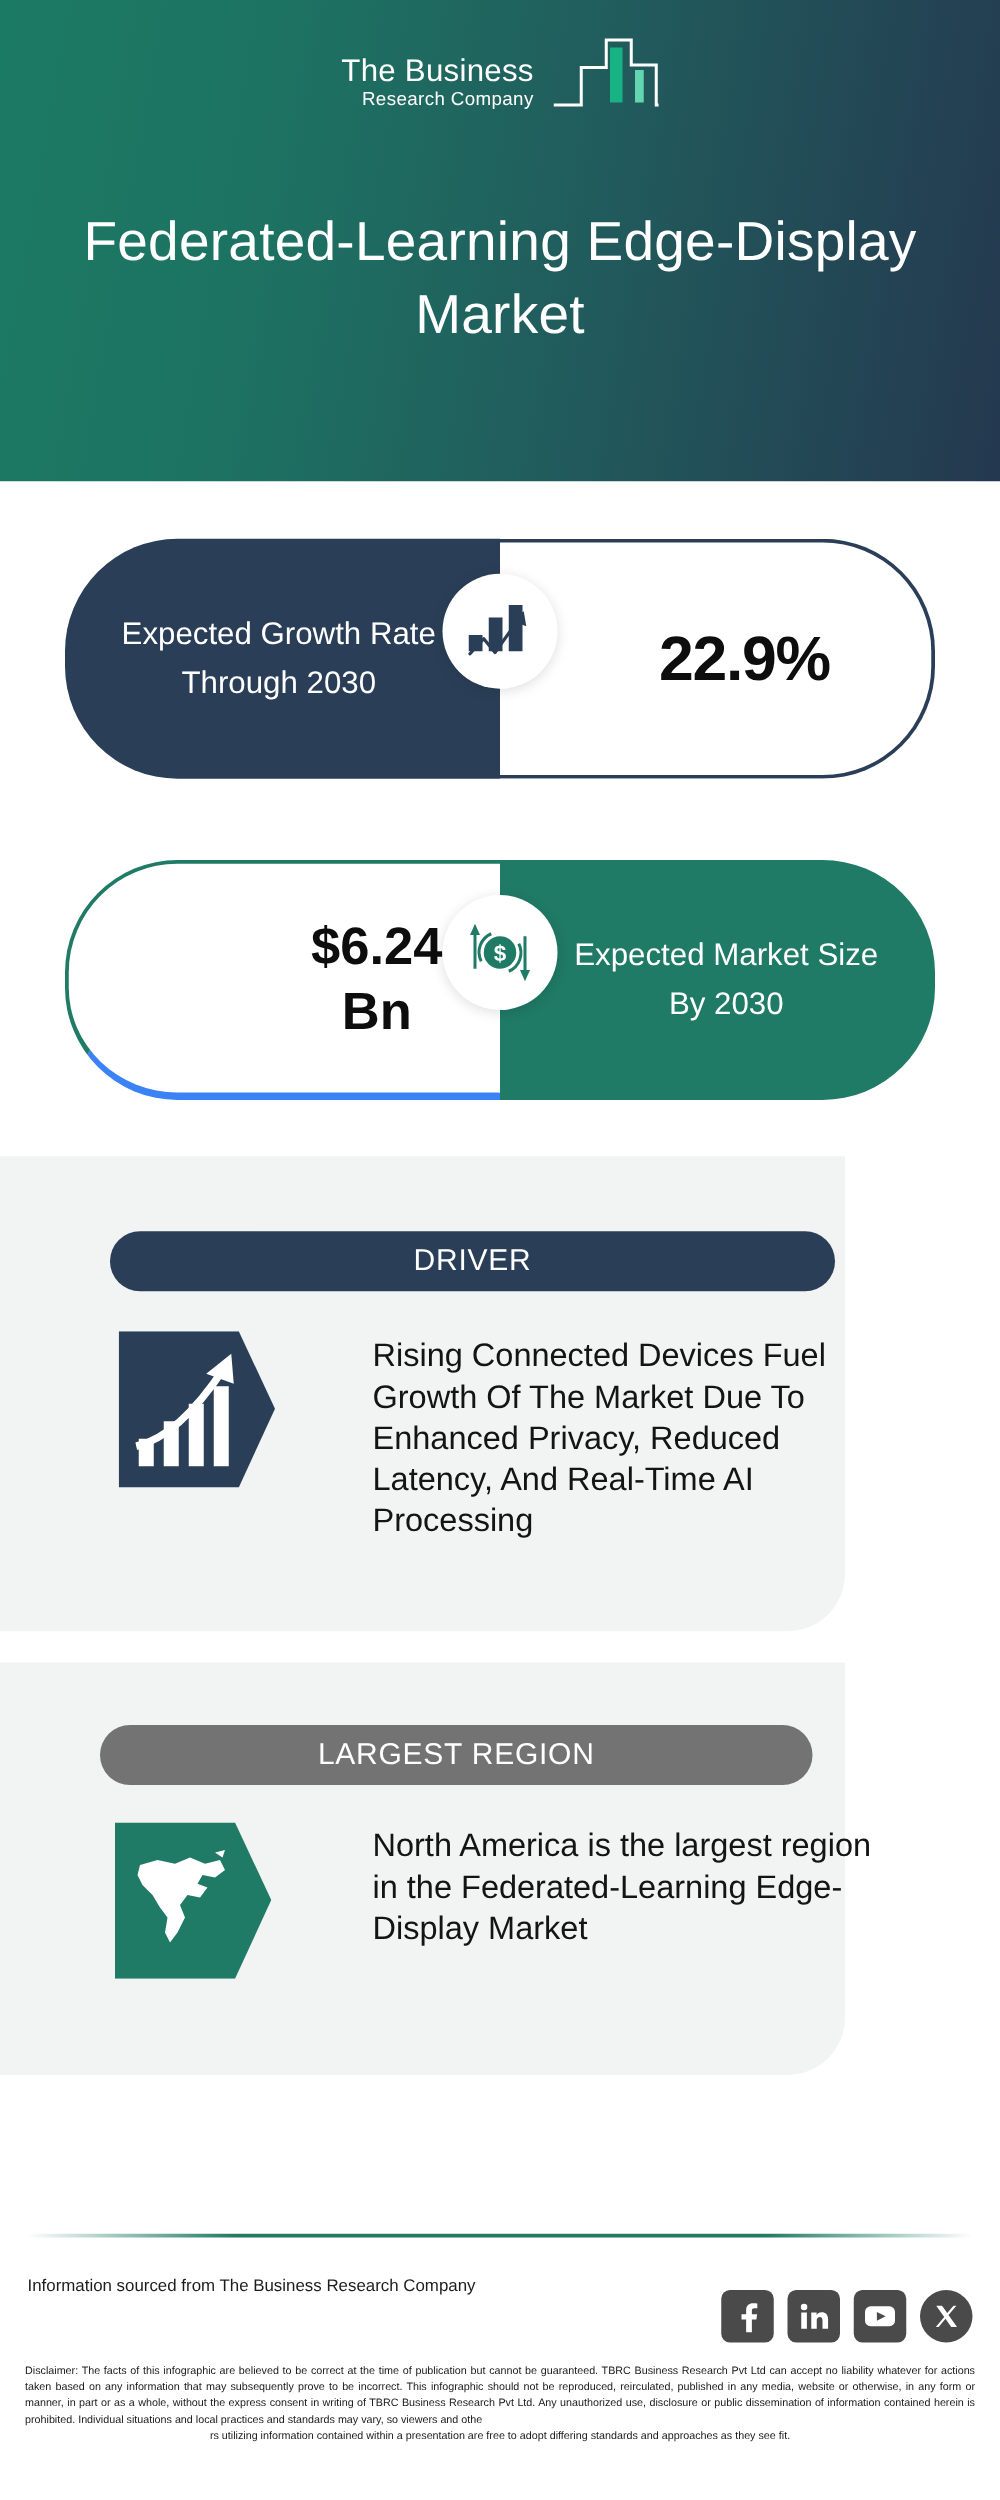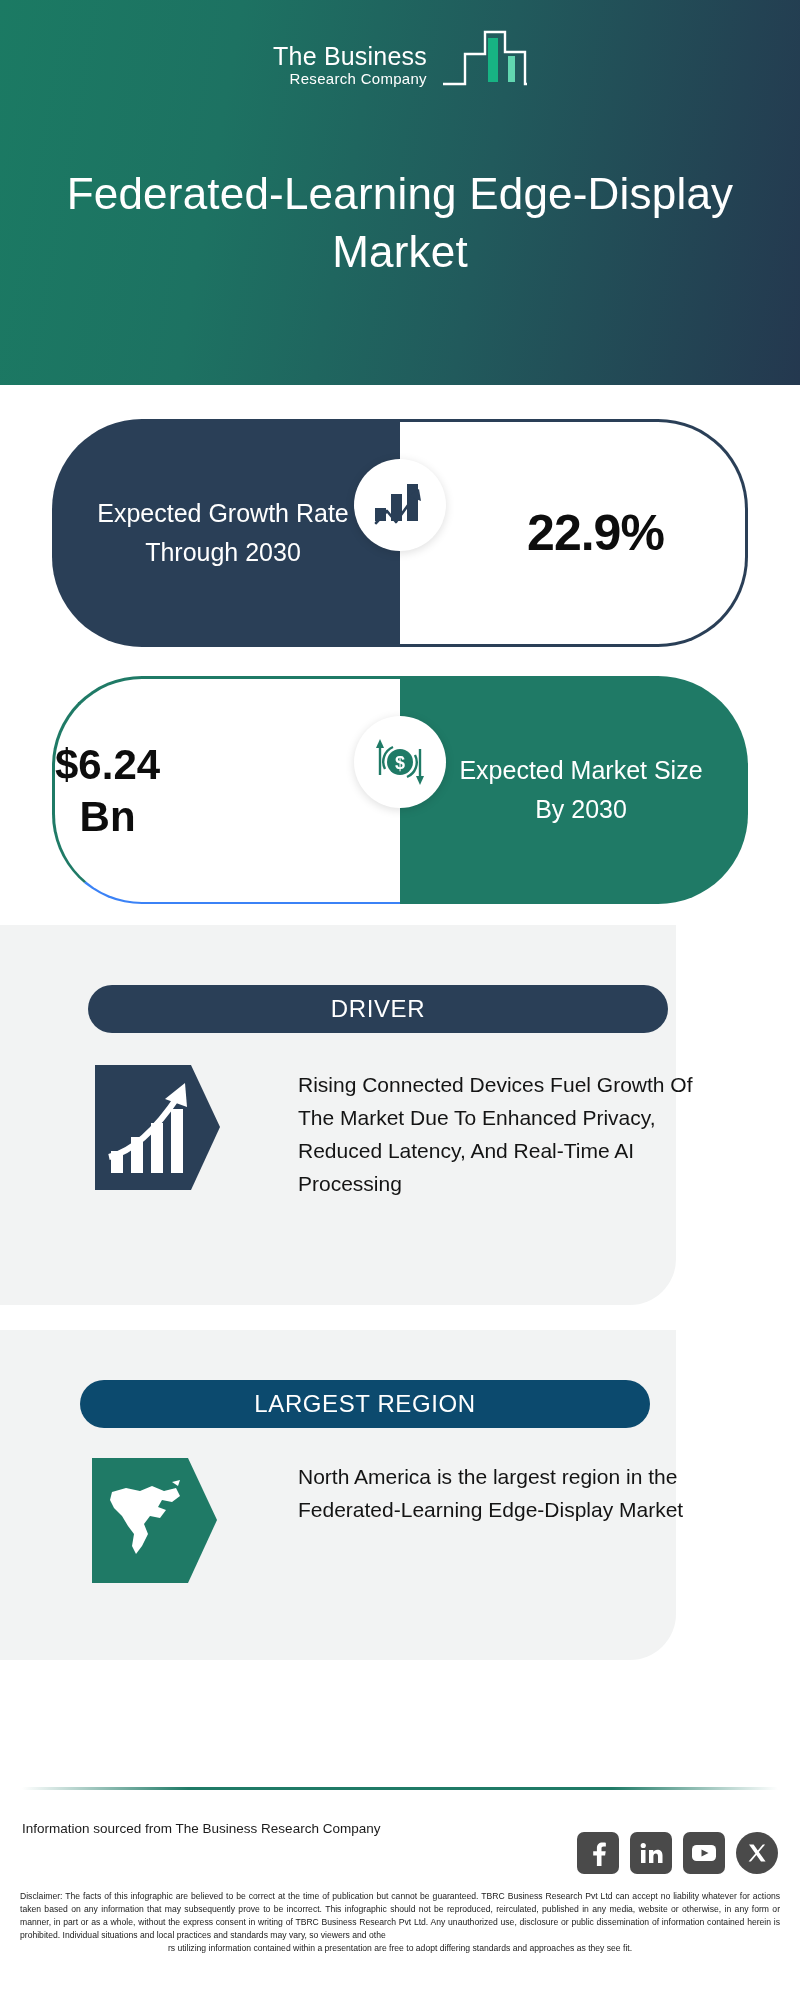--- a/index.html
+++ b/index.html
@@ -31,21 +31,21 @@
     position:absolute; left:60px; top:165px; width:680px;
     text-align:center; color:#ffffff;
     font-size:44px; line-height:58px; font-weight:400; letter-spacing:.2px;
   }
 
   
   .stat { position:absolute; left:52px; width:696px; height:180px; }
   .stat-growth { top:415px; }
   .stat-size { top:672px; }
 
-  .stat-left, .stat-right { position:absolute; top:4px; height:228px; width:348px; }
+  .stat-left, .stat-right { position:absolute; top:16px; height:192px; width:348px; }
 
   
   .growth-left {
     left:0;
     background:#2a3f57;
     border-radius:90px 0 0 90px;
     display:flex; align-items:center; justify-content:center;
     color:#ffffff; font-size:25px; line-height:39px; text-align:center;
     padding-left:34px; padding-right:40px;
   }
@@ -59,24 +59,24 @@
     display:flex; align-items:center; justify-content:center;
     padding-left:46px;
   }
   .growth-value { font-size:50px; font-weight:bold; color:#0d0d0d; letter-spacing:-1px; }
 
   
   .size-left {
     left:0;
     border-top:3px solid #1f7a66;
     border-left:3px solid #1f7a66;
-    border-bottom:2px solid #3b82f6;
+    border-bottom:6px solid #3b82f6;
     border-radius:90px 0 0 90px;
     background:#ffffff;
-    display:flex; align-items:center; justify-content:flex-start;
+    display:flex; align-items:center; justify-content:flex-end;
     padding-right:46px;
   }
   .size-value { font-size:42px; font-weight:bold; color:#0d0d0d; line-height:52px; text-align:center; }
   .size-right {
     left:348px;
     background:#1f7a66;
     border-radius:0 90px 90px 0;
     display:flex; align-items:center; justify-content:center;
     color:#ffffff; font-size:25px; line-height:39px; text-align:center;
     padding-left:48px; padding-right:34px;
@@ -96,31 +96,31 @@
   }
   .panel-driver { top:925px; height:380px; }
   .panel-region { top:1330px; height:330px; }
 
   .pill {
     position:absolute; height:48px; border-radius:24px;
     display:flex; align-items:center; justify-content:center;
     color:#ffffff; font-size:24px; letter-spacing:.6px;
   }
   .pill-driver { left:88px; top:60px; width:580px; background:#2a3f57; }
-  .pill-region { left:80px; top:50px; width:570px; background:#0c4a6e; }
+  .pill-region { left:80px; top:50px; width:570px; background:#737373; }
 
   .arrow-box {
     position:absolute; width:125px; height:125px;
     display:flex; align-items:center; justify-content:center;
   }
   .arrow-driver { left:95px; top:140px; }
   .arrow-region { left:92px; top:128px; }
 
   .panel-text {
-    position:absolute; color:#141414; font-size:21px; line-height:33px;
+    position:absolute; color:#141414; font-size:26px; line-height:33px;
   }
   .text-driver { left:298px; top:143px; width:420px; }
   .text-region { left:298px; top:130px; width:420px; }
 
   
   .footer-rule {
     position:absolute; left:22px; top:1787px; width:756px; height:3px;
     background:linear-gradient(90deg,rgba(31,122,102,0) 0%,#1f7a66 22%,#1f7a66 78%,rgba(31,122,102,0) 100%);
   }
   .footer-src {

